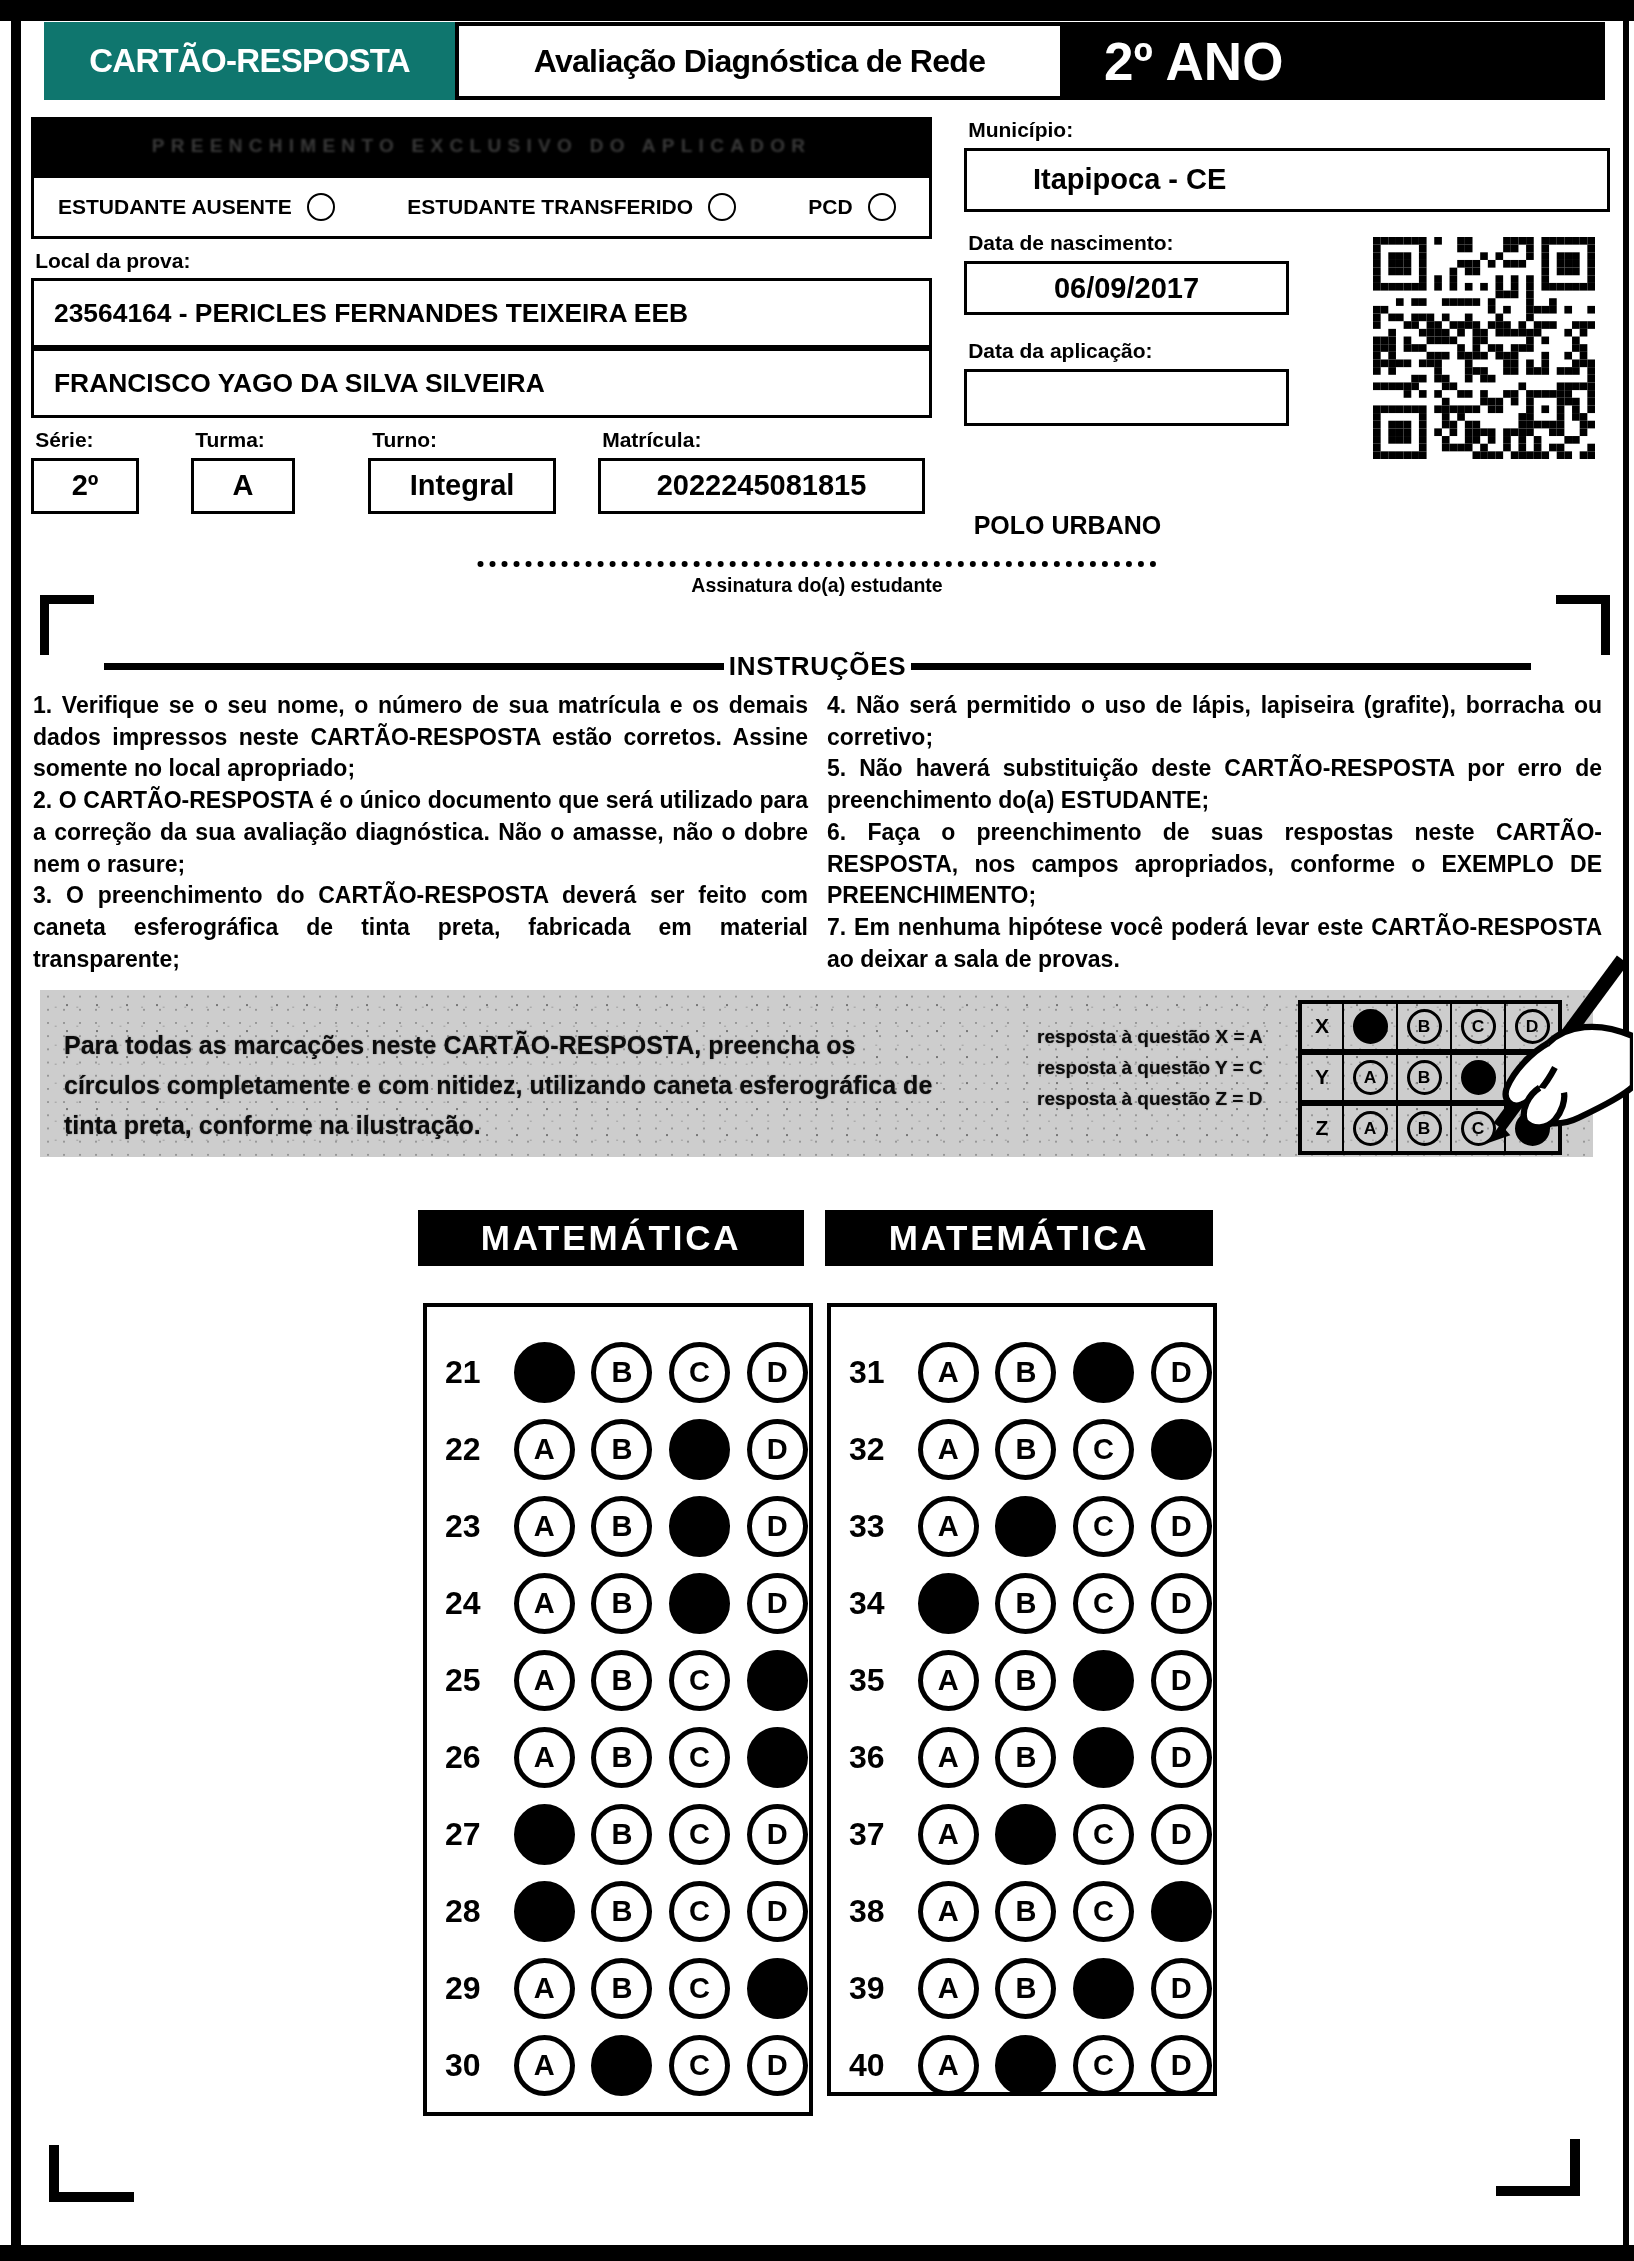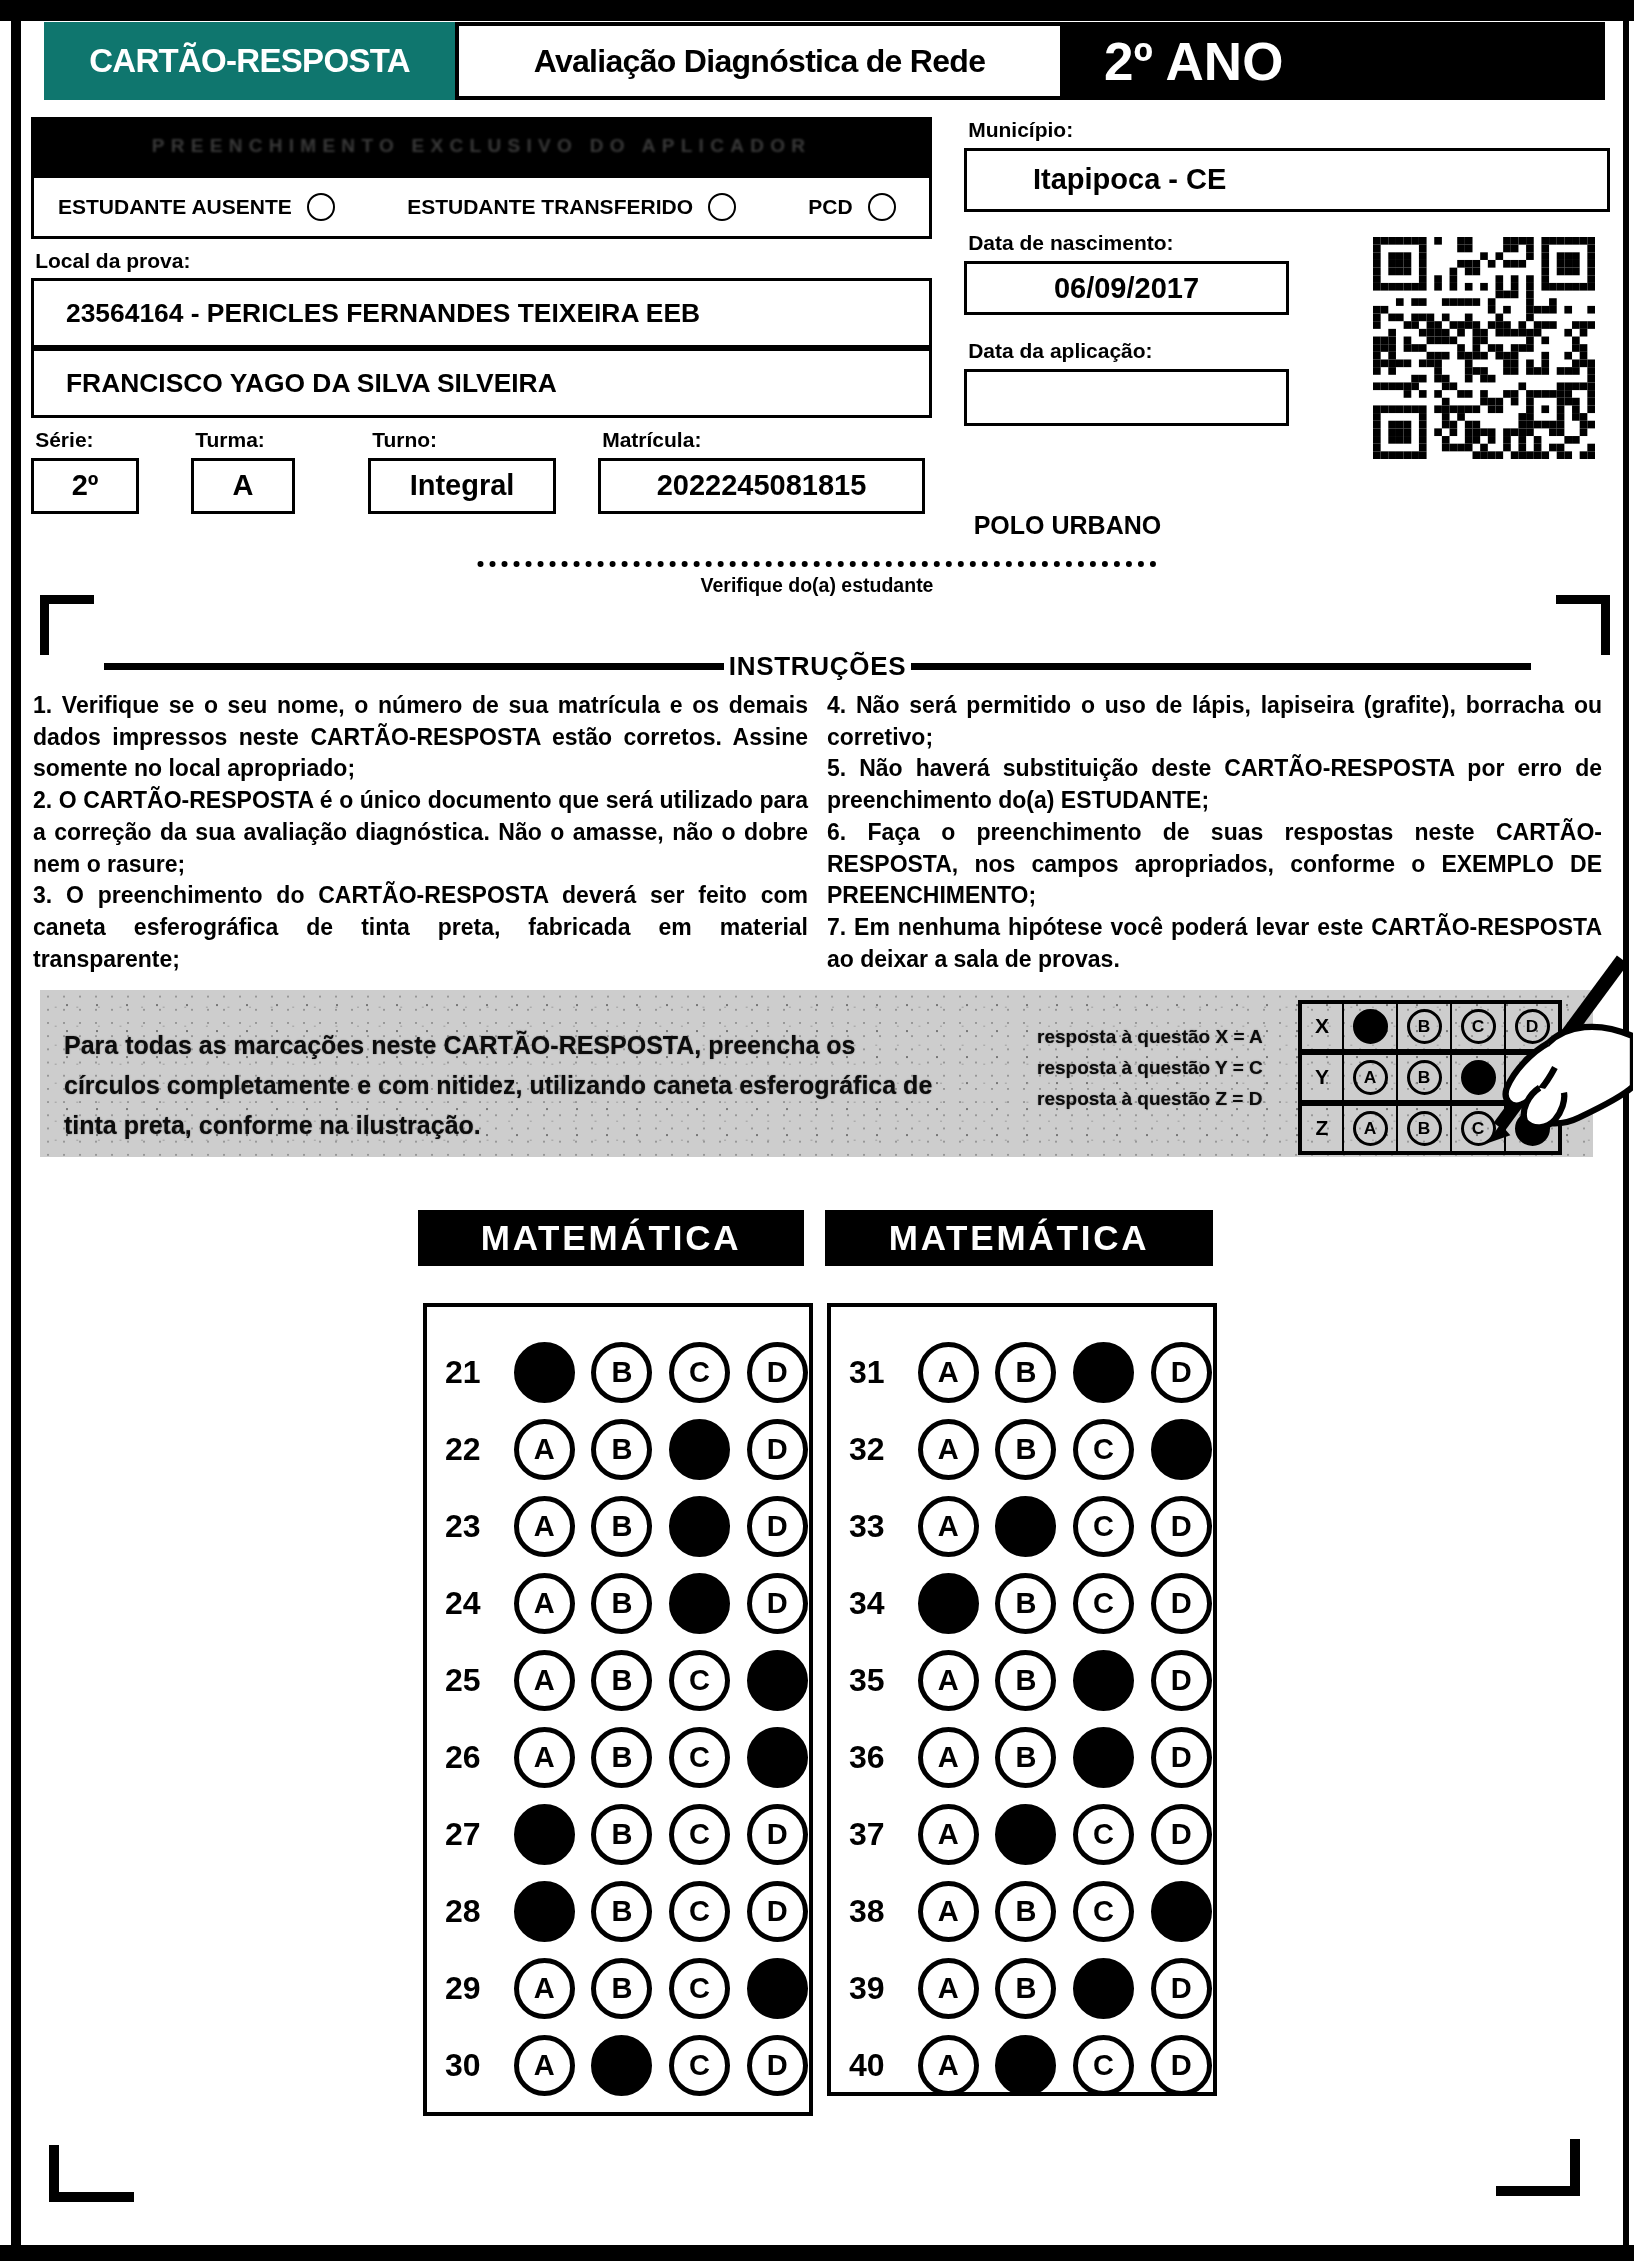--- a/index.html
+++ b/index.html
@@ -24,21 +24,21 @@
   
   .col-left{position:absolute;left:31px;top:117px;width:901px;}
   .applicator{height:58px;background:#000;display:flex;align-items:center;justify-content:center;}
   .applicator span{color:#fff;opacity:.22;filter:blur(1px);font-size:19px;font-weight:bold;letter-spacing:6.3px;white-space:nowrap;}
   .statusbox{border:3.5px solid #000;height:64px;display:flex;align-items:center;
              justify-content:space-between;padding:0 33px 0 24px;box-sizing:border-box;}
   .st-item{display:flex;align-items:center;gap:15.3px;font-size:21px;font-weight:bold;}
   .st-circle{width:28px;height:28px;border:2.8px solid #000;border-radius:50%;background:#fff;box-sizing:border-box;}
   .flabel{font-size:21px;font-weight:bold;margin:9.7px 0 5.6px 4.2px;}
   .vbox{border:3.5px solid #000;height:70px;display:flex;align-items:center;
-        padding-left:32px;font-size:26.4px;font-weight:bold;box-sizing:border-box;background:#fff;}
+        padding-left:20px;font-size:26.4px;font-weight:bold;box-sizing:border-box;background:#fff;}
   .serie-row{display:flex;margin-top:0;}
   .sgroup{display:flex;flex-direction:column;}
   .sbox{border:3.5px solid #000;height:56px;display:flex;align-items:center;justify-content:center;
         font-size:29px;font-weight:bold;box-sizing:border-box;}
 
   
   .col-right{position:absolute;left:964px;top:117px;width:647px;}
   .rbox{border:3.5px solid #000;box-sizing:border-box;background:#fff;display:flex;align-items:center;}
   .municipio{height:64px;width:646px;padding-left:66px;font-size:29px;font-weight:bold;}
   .smallbox{width:325px;height:54px;justify-content:center;font-size:29px;font-weight:bold;}
@@ -581,21 +581,21 @@
             <rect x="264" y="308" width="11" height="11"></rect>
             <rect x="275" y="308" width="11" height="11"></rect>
             <rect x="297" y="308" width="11" height="11"></rect>
             <rect x="308" y="308" width="11" height="11"></rect>
           </g>
         </svg></div>
   </div>
 
   <div class="sig">
     <div class="sig-line"></div>
-    <div class="sig-label">Verifique do(a) estudante</div>
+    <div class="sig-label">Assinatura do(a) estudante</div>
   </div>
 
   <div class="corner c-tl"></div>
   <div class="corner c-tr"></div>
   <div class="corner c-bl"></div>
   <div class="corner c-br"></div>
 
   <div class="instr-head">
     <div class="line"></div>
     <div class="t">INSTRUÇÕES</div>

